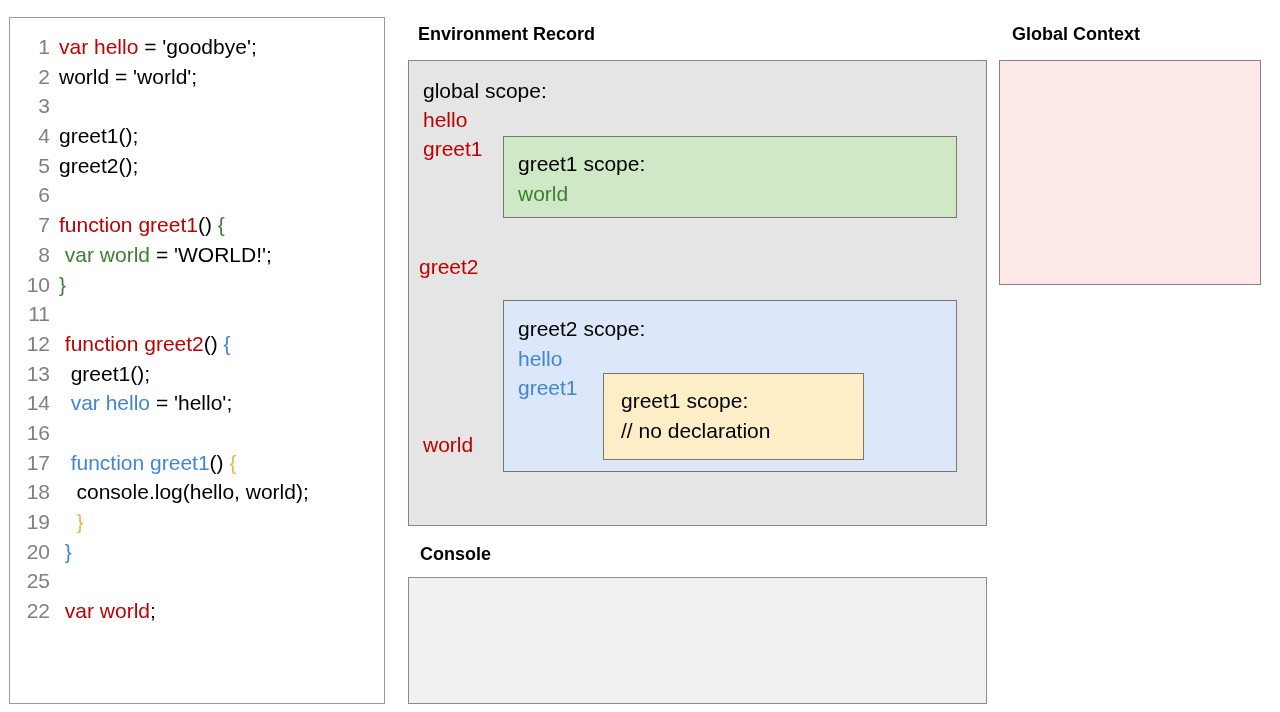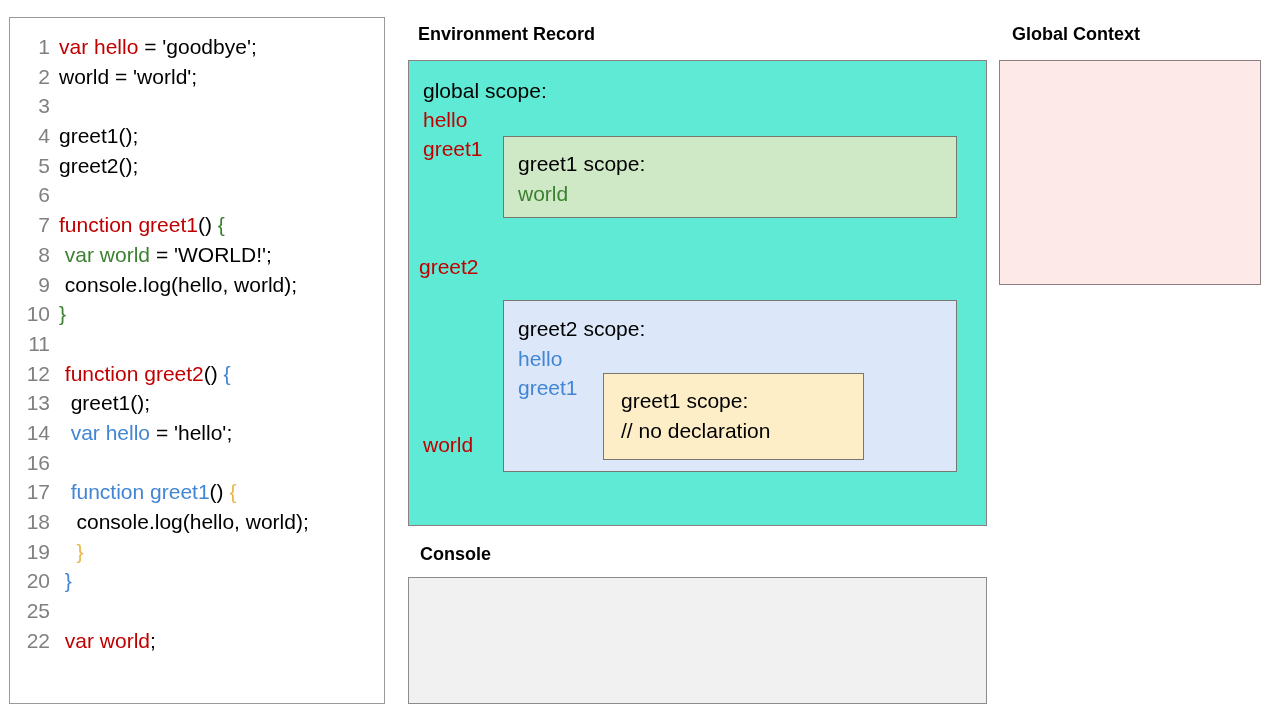--- a/index.html
+++ b/index.html
@@ -73,21 +73,21 @@
   .panel {
     position: absolute;
     box-sizing: border-box;
     border: 1px solid #8c8080;
   }
   #env-record-panel {
     left: 408px;
     top: 60px;
     width: 579px;
     height: 466px;
-    background: #5eead4;
+    background: #e5e5e5;
   }
   #global-context-panel {
     left: 999px;
     top: 60px;
     width: 262px;
     height: 225px;
     background: #fce9e8;
   }
   #console-panel {
     left: 408px;
@@ -165,21 +165,20 @@
 <div id="code-panel">
   <div class="code-lines" id="code-lines">
       <div class="code-line"><span class="ln">1</span><span class="code-text"><span class="tok-red">var hello</span><span class="tok-black"> = 'goodbye';</span></span></div>
       <div class="code-line"><span class="ln">2</span><span class="code-text"><span class="tok-black">world = 'world';</span></span></div>
       <div class="code-line"><span class="ln">3</span><span class="code-text"><span class="tok-black"></span></span></div>
       <div class="code-line"><span class="ln">4</span><span class="code-text"><span class="tok-black">greet1();</span></span></div>
       <div class="code-line"><span class="ln">5</span><span class="code-text"><span class="tok-black">greet2();</span></span></div>
       <div class="code-line"><span class="ln">6</span><span class="code-text"><span class="tok-black"></span></span></div>
       <div class="code-line"><span class="ln">7</span><span class="code-text"><span class="tok-red">function greet1</span><span class="tok-black">() </span><span class="tok-green">{</span></span></div>
       <div class="code-line"><span class="ln">8</span><span class="code-text"><span class="tok-black"> </span><span class="tok-green">var world</span><span class="tok-black"> = 'WORLD!';</span></span></div>
-      <div class="code-line"><span class="ln">9</span><span class="code-text"><span class="tok-black"> console.log(hello, world);</span></span></div>
       <div class="code-line"><span class="ln">10</span><span class="code-text"><span class="tok-green">}</span></span></div>
       <div class="code-line"><span class="ln">11</span><span class="code-text"><span class="tok-black"></span></span></div>
       <div class="code-line"><span class="ln">12</span><span class="code-text"><span class="tok-black"> </span><span class="tok-red">function greet2</span><span class="tok-black">() </span><span class="tok-blue">{</span></span></div>
       <div class="code-line"><span class="ln">13</span><span class="code-text"><span class="tok-black">  greet1();</span></span></div>
       <div class="code-line"><span class="ln">14</span><span class="code-text"><span class="tok-black">  </span><span class="tok-blue">var hello</span><span class="tok-black"> = 'hello';</span></span></div>
       <div class="code-line"><span class="ln">16</span><span class="code-text"><span class="tok-black"></span></span></div>
       <div class="code-line"><span class="ln">17</span><span class="code-text"><span class="tok-black">  </span><span class="tok-blue">function greet1</span><span class="tok-black">() </span><span class="tok-orange">{</span></span></div>
       <div class="code-line"><span class="ln">18</span><span class="code-text"><span class="tok-black">   console.log(hello, world);</span></span></div>
       <div class="code-line"><span class="ln">19</span><span class="code-text"><span class="tok-black">   </span><span class="tok-orange">}</span></span></div>
       <div class="code-line"><span class="ln">20</span><span class="code-text"><span class="tok-black"> </span><span class="tok-blue">}</span></span></div>

